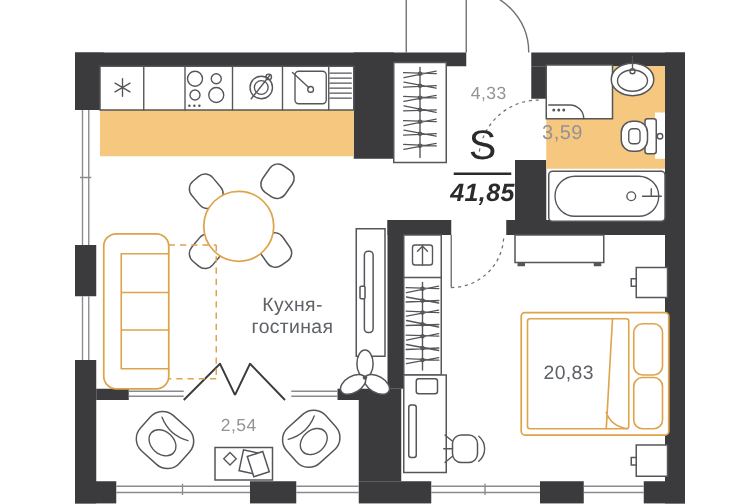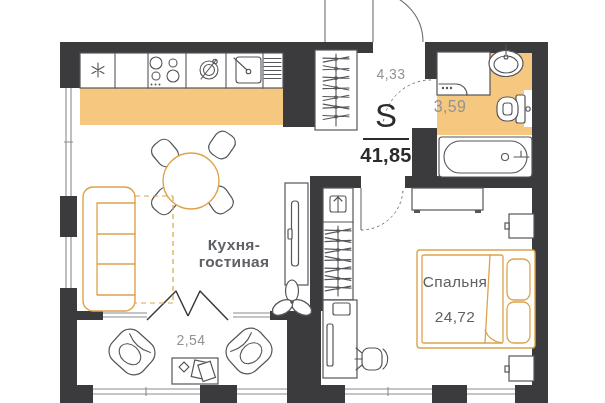--- a/index.html
+++ b/index.html
@@ -23,21 +23,21 @@
 
   
   .lbl{position:absolute;transform:translate(-50%,-50%);white-space:pre-line;text-align:center;}
   .light{color:var(--label-light,#939396);font-size:14px;letter-spacing:.4px;}
   .ba{font-size:16px;}
   .room-name{color:var(--label-dark,#5e6165);font-size:15.5px;line-height:17px;letter-spacing:.3px;}
   .room-area{color:var(--label-dark,#5e6165);font-size:15.5px;letter-spacing:.3px;}
   .total-s{position:absolute;transform:translate(-50%,-50%);font-size:33px;color:var(--total-dark,#2b2b2d);}
   .total-rule{position:absolute;width:46px;height:2px;background:var(--total-dark,#2b2b2d);}
   .total-val{position:absolute;transform:translate(-50%,-50%);font-size:20px;font-weight:700;
-             color:var(--total-dark,#2b2b2d);letter-spacing:.3px;}
+             color:var(--total-dark,#2b2b2d);letter-spacing:.3px;font-style:italic;}
 </style>
 </head>
 <body>
 
 <div class="plan">
 
 <svg width="605" height="403" viewBox="0 0 605 403">
   <defs>
     <g id="hanger">
       <path class="furline" d="M-13,-2 L13,1 M-13,2 L13,-1"></path>
@@ -263,23 +263,22 @@
 <div class="lbl light ba" style="left:450px;top:107px;">3,59</div>
 
 <div class="lbl light" style="left:191px;top:340px;">2,54</div>
 
 <div>
   <div class="total-s" style="left:386px;top:116px;">S</div>
   <div class="total-rule" style="left:363px;top:138px;"></div>
   <div class="total-val" style="left:386px;top:155px;">41,85</div>
 </div>
 
-<div class="lbl" style="left:234px;top:253px;font-weight:bold;">
+<div class="lbl" style="left:234px;top:253px;">
   <div class="room-name">Кухня-
 гостиная</div>
 </div>
 
 <div class="lbl" style="left:455px;top:299px;">
-  <div class="room-name">Спальня</div>
-  <div class="room-area">24,72</div>
+  <div class="room-area">20,83</div>
 </div>
 
 </div>
 
 </body></html>

